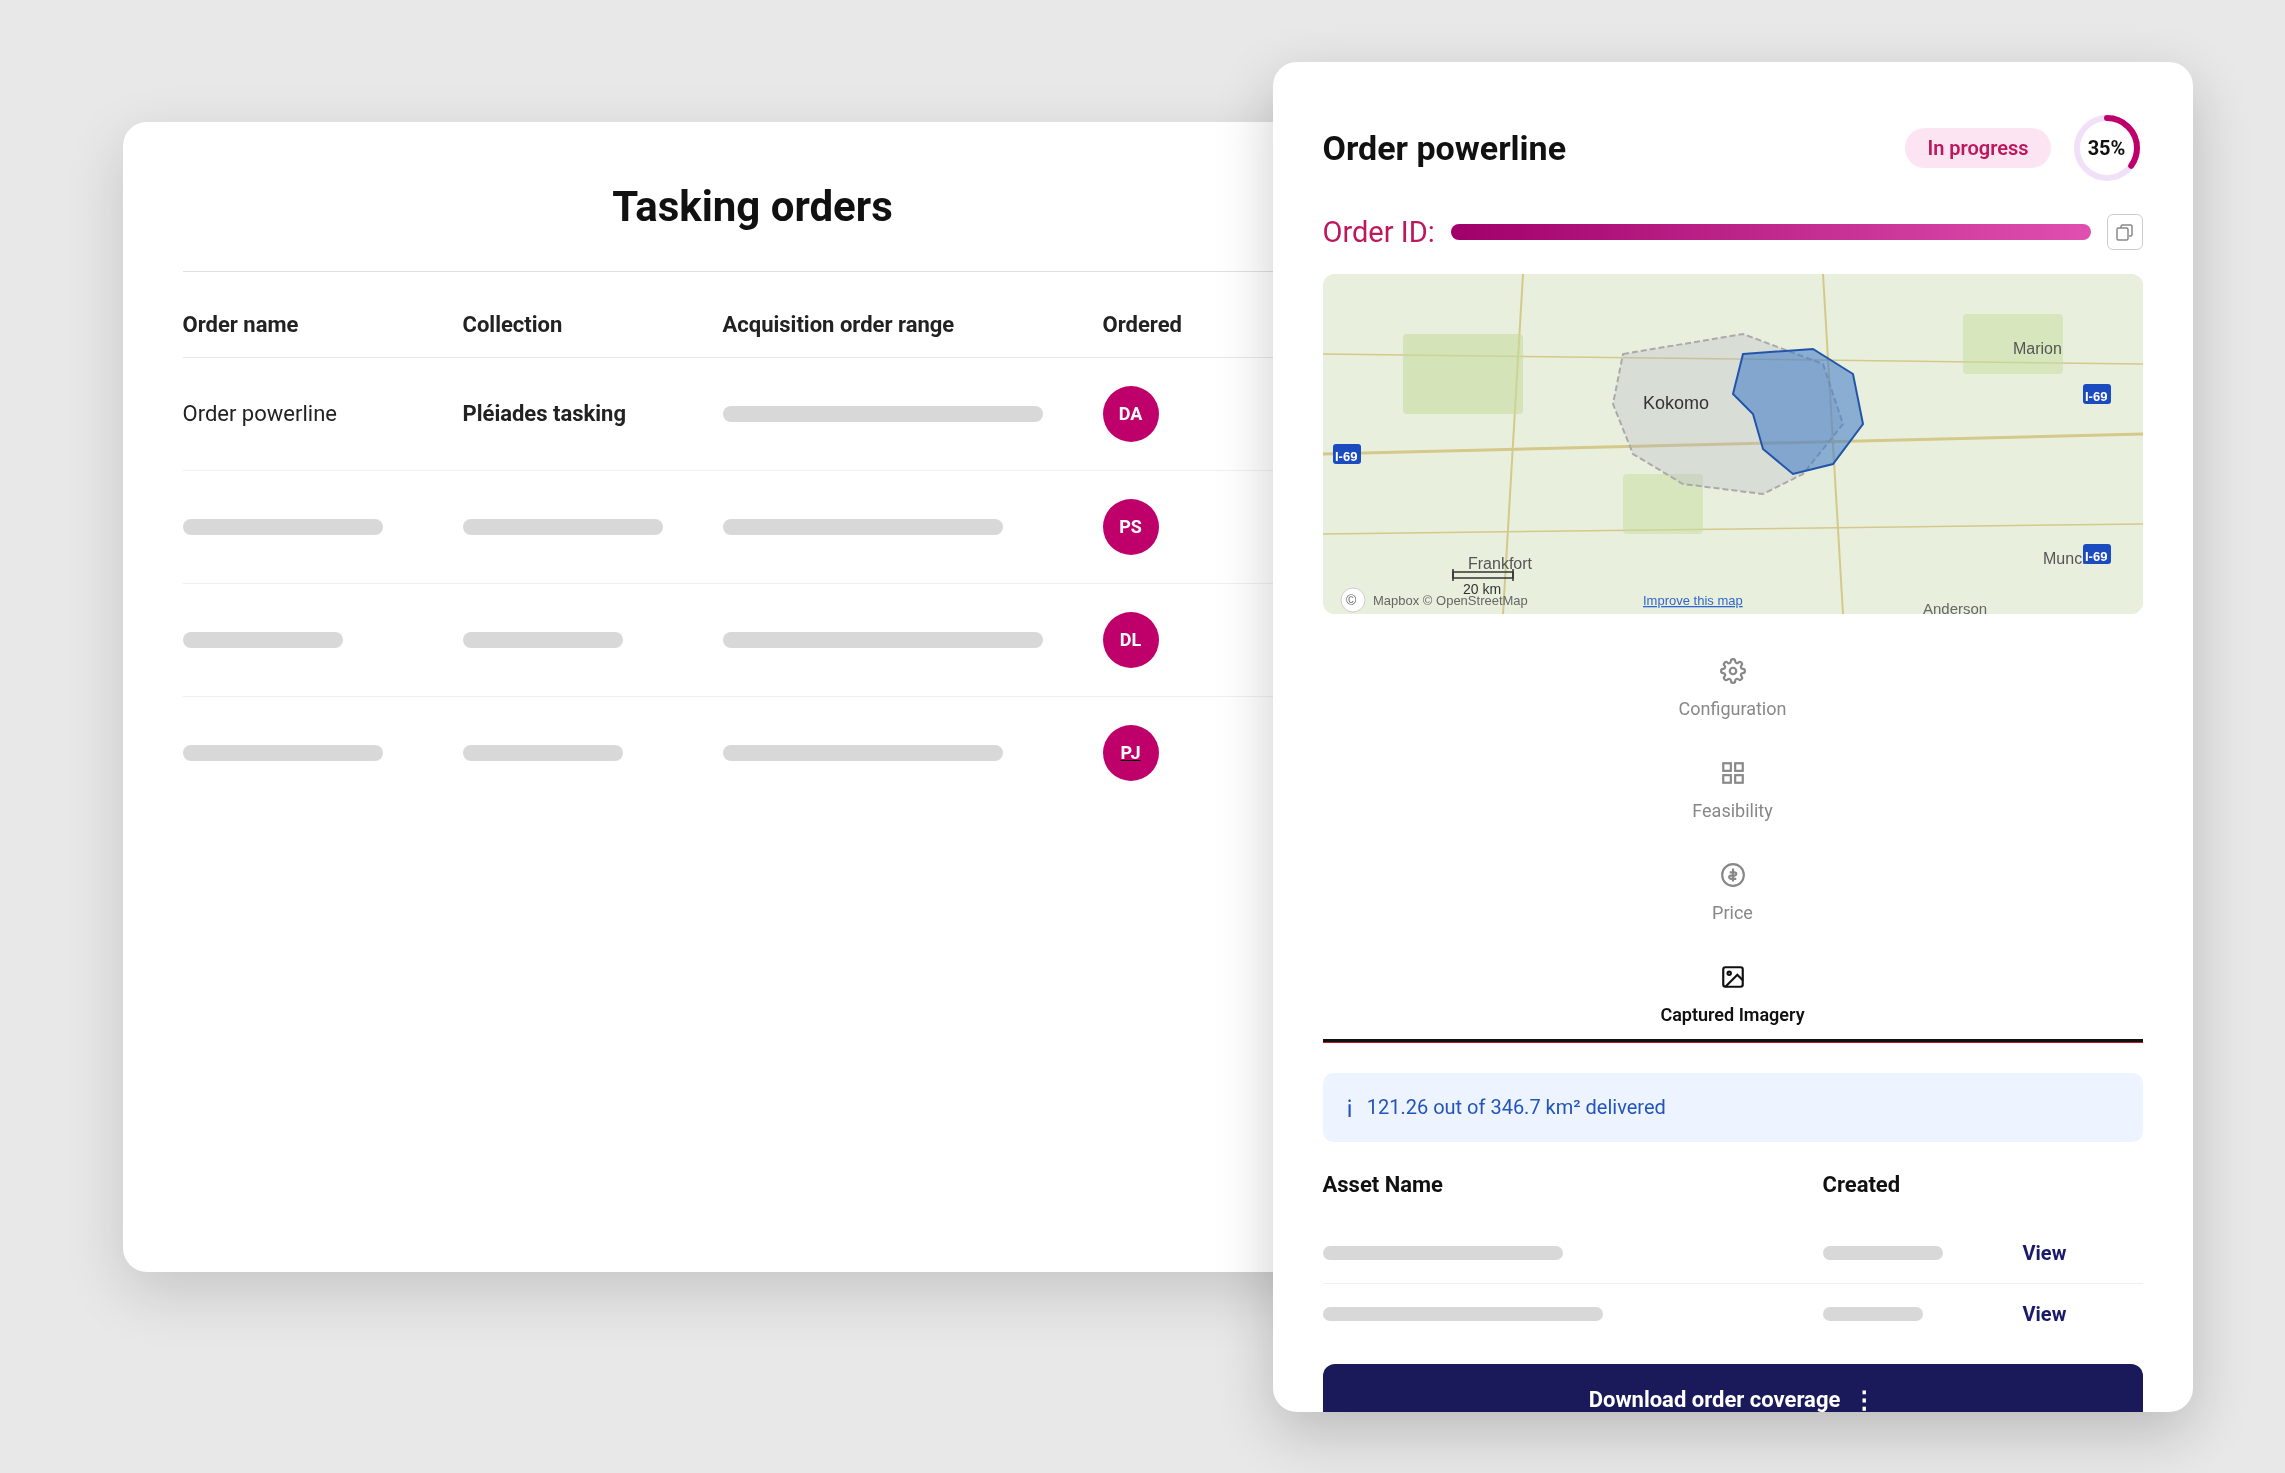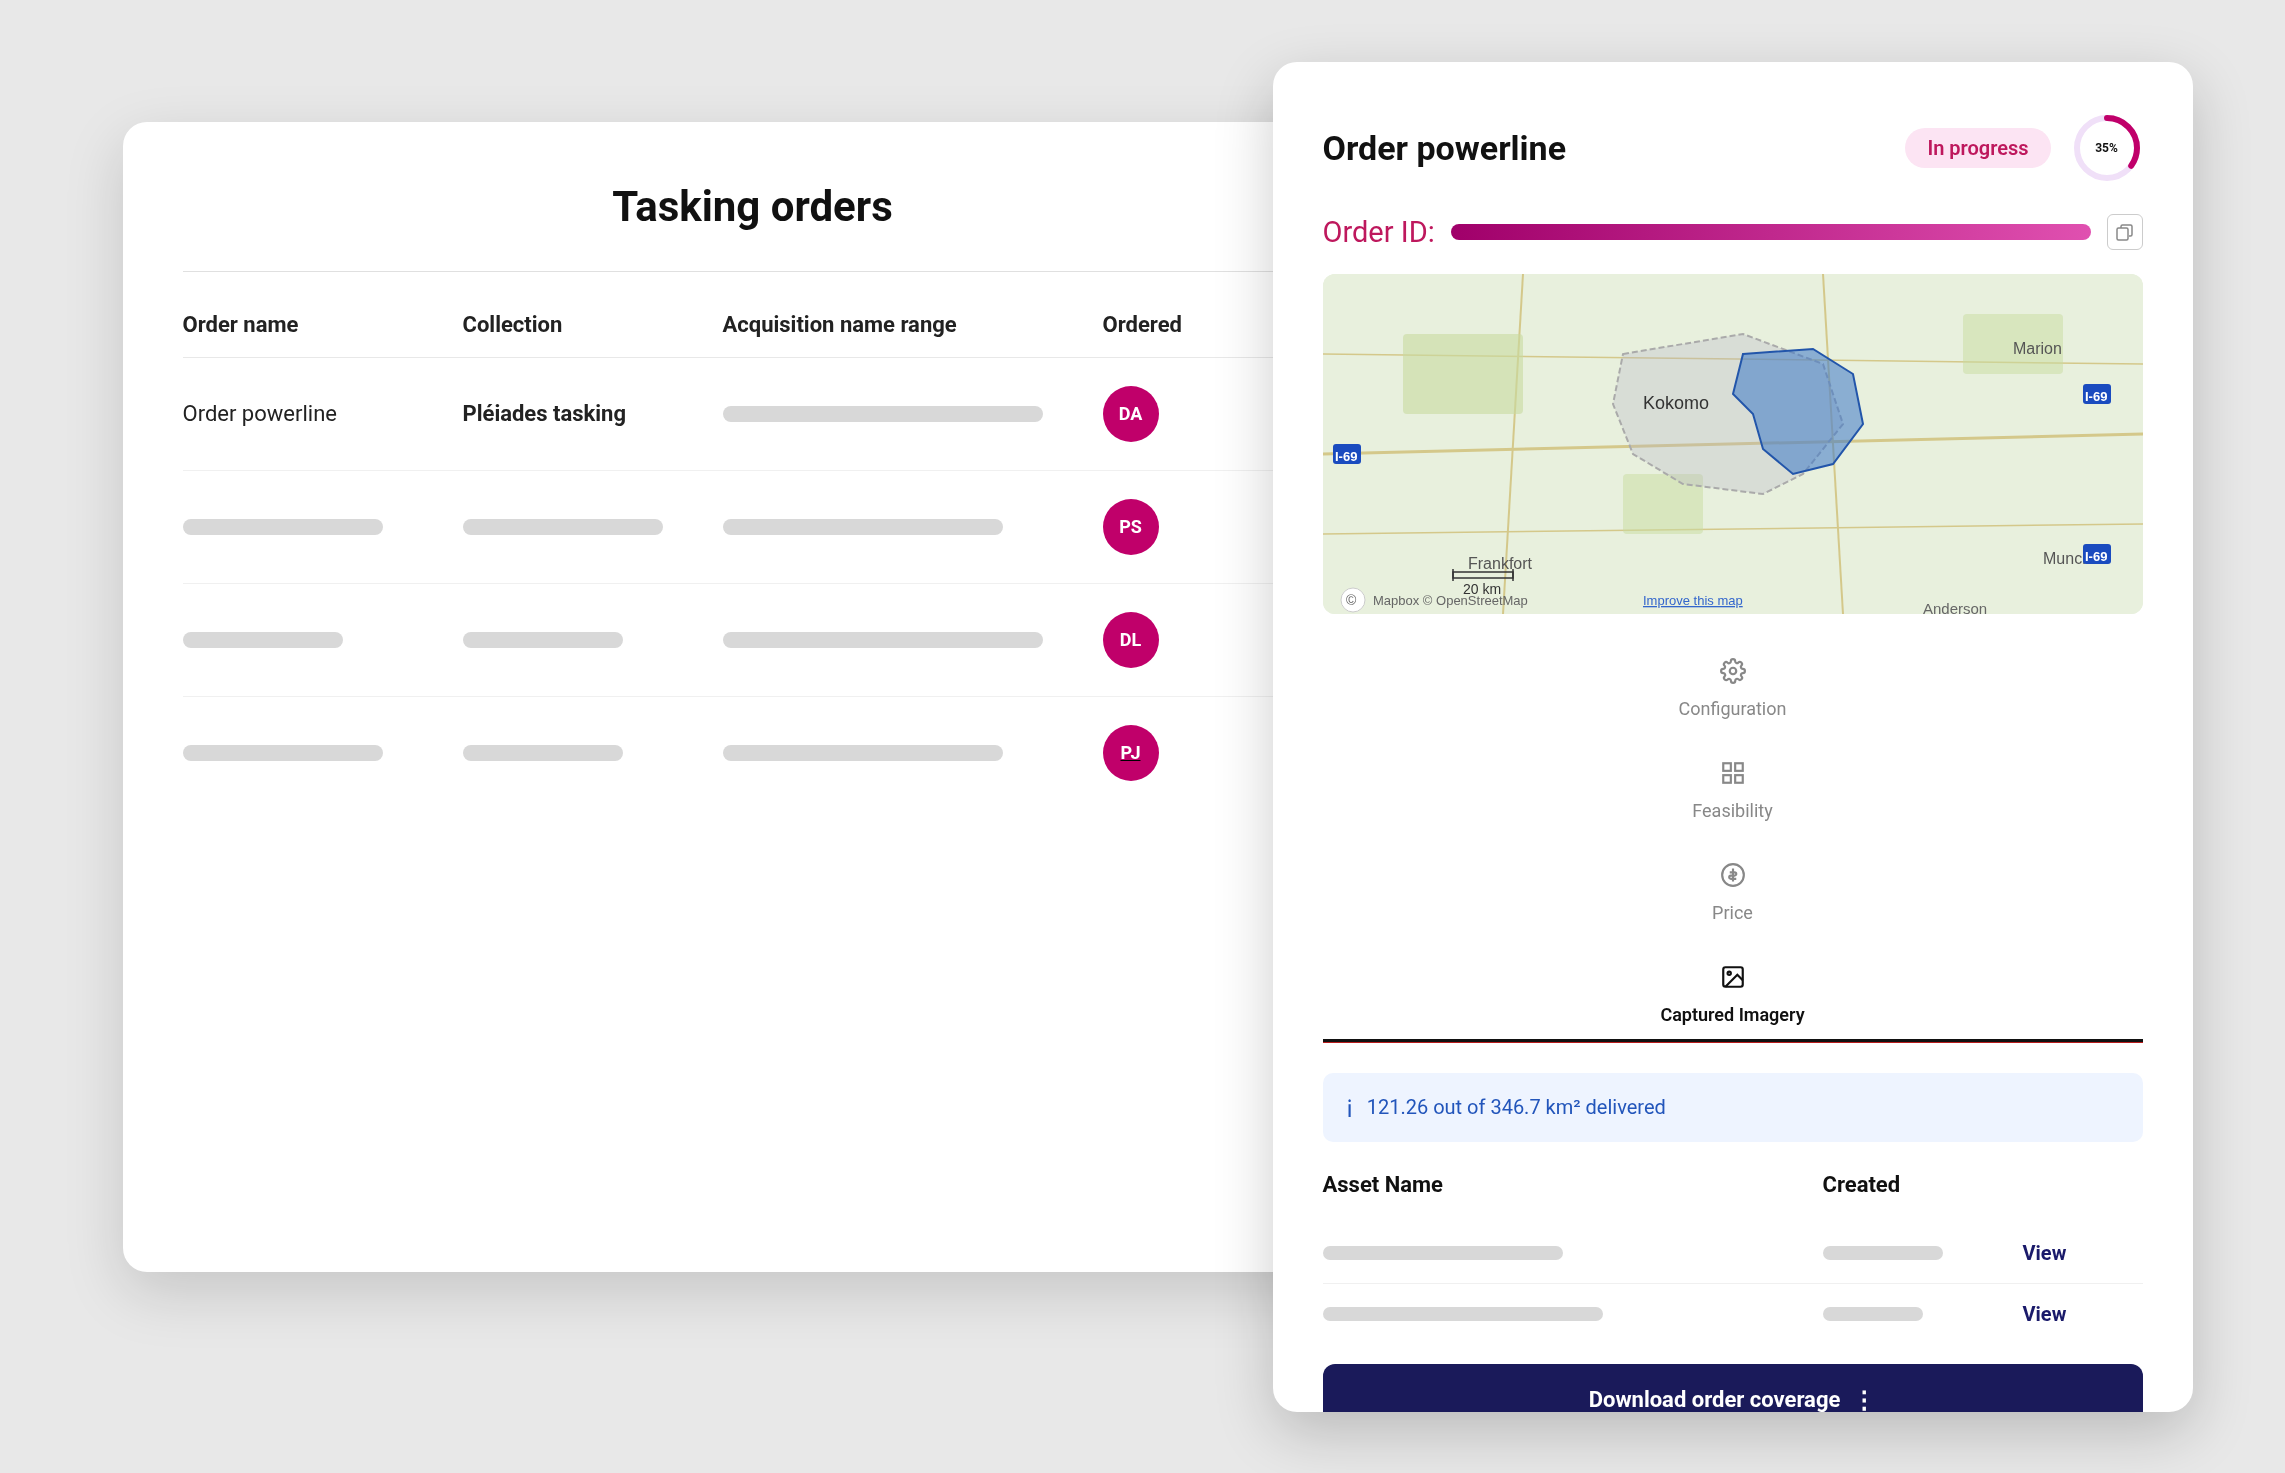--- a/index.html
+++ b/index.html
@@ -177,21 +177,21 @@
       stroke-linecap: round;
       stroke-dasharray: 188.5;
       stroke-dashoffset: 122.5;
     }
 
     .progress-text {
       position: absolute;
       top: 50%;
       left: 50%;
       transform: translate(-50%, -50%) rotate(0deg);
-      font-size: 12px;
+      font-size: 20px;
       font-weight: 700;
       color: #111;
     }
 
     
     .order-id-row {
       display: flex;
       align-items: center;
       gap: 16px;
       margin-bottom: 24px;
@@ -355,21 +355,21 @@
 <div class="scene">
 
   <div class="tasking-card">
     <h1 class="tasking-title">Tasking orders</h1>
     <hr class="tasking-divider">
 
     <div class="tasking-table">
       <div class="table-header">
         <div class="table-header-cell">Order name</div>
         <div class="table-header-cell">Collection</div>
-        <div class="table-header-cell">Acquisition name range</div>
+        <div class="table-header-cell">Acquisition order range</div>
         <div class="table-header-cell">Ordered</div>
       </div>
 
       <div class="table-row">
         <div class="row-name">Order powerline</div>
         <div class="row-collection">Pléiades tasking</div>
         <div>
             <div class="skeleton-bar skeleton-xl"></div>
           </div>
         <div>

